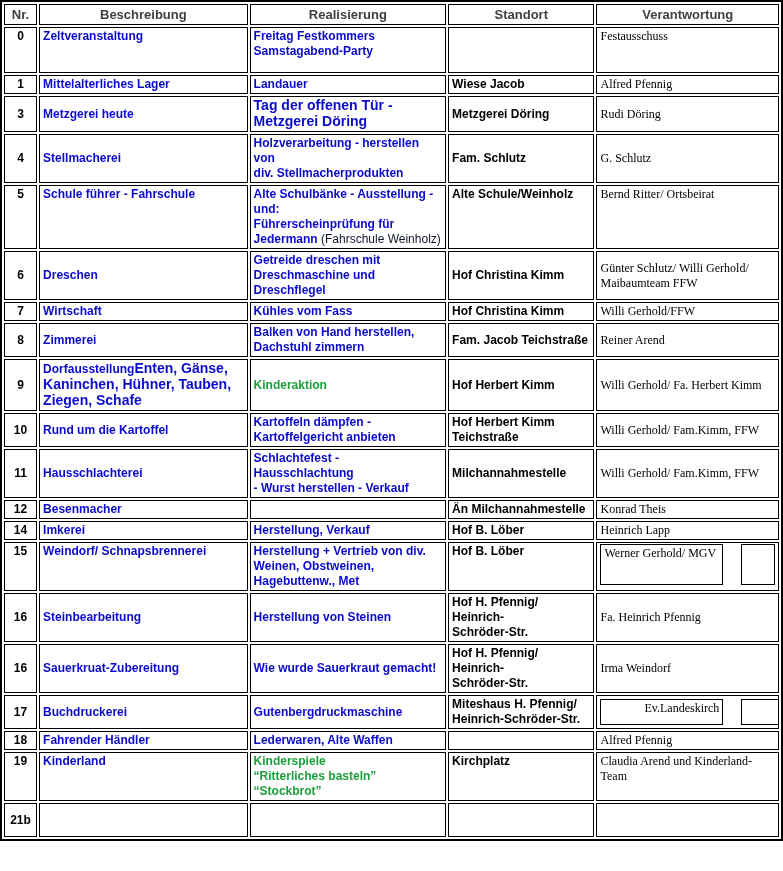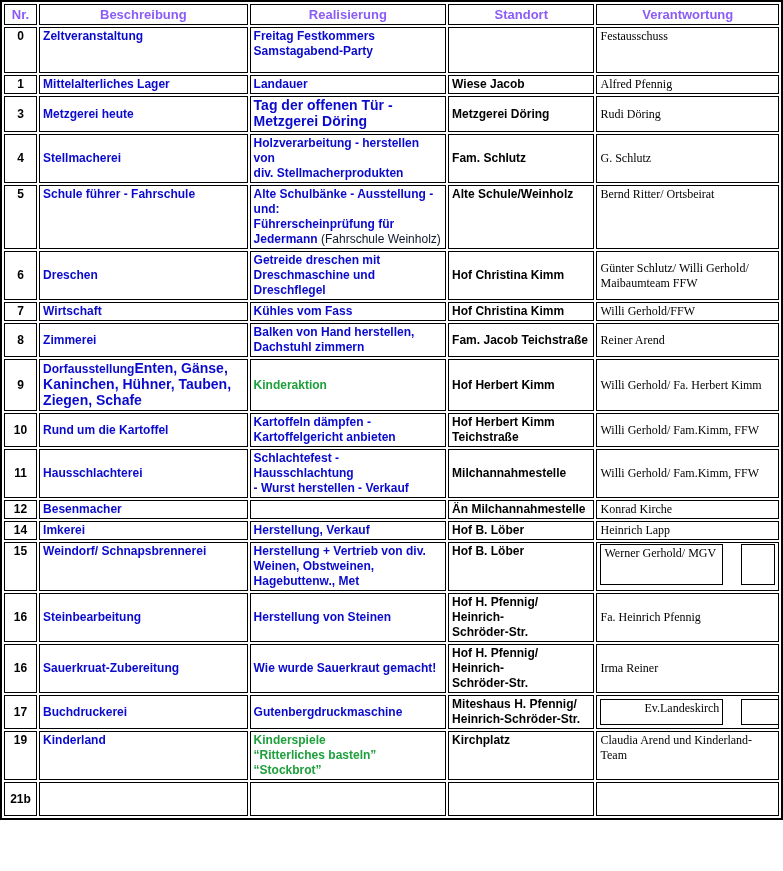--- a/index.html
+++ b/index.html
@@ -29,21 +29,21 @@
     padding:1px 3px;
     font-size:12px;
     line-height:15px;
     vertical-align:middle;
     overflow:hidden;
     word-wrap:break-word;
   }
   th{
     font-size:13px;
     font-weight:bold;
-    color:#8b5cf6;
+    color:#404040;
     text-align:center;
     padding:2px 3px;
   }
   td.cell-nr{text-align:center;font-weight:bold;color:#000;}
   .seg{white-space:pre-wrap;}
   .blue{color:var(--blue);font-weight:bold;}
   .small-blue{color:var(--blue);font-weight:bold;font-size:14px;}
   .green{color:var(--green);font-weight:bold;}
   .black{color:#0f172a;font-weight:normal;}
   .stand{color:#000;font-weight:bold;}
@@ -156,21 +156,21 @@
           <td><span class="seg blue">Hausschlachterei</span></td>
           <td><span class="seg blue">Schlachtefest - Hausschlachtung</span><br><span class="seg blue">- Wurst herstellen - Verkauf</span></td>
           <td><span class="seg stand">Milchannahmestelle</span></td>
           <td><span class="seg ver">Willi Gerhold/ Fam.Kimm, FFW</span></td>
         </tr>
         <tr data-nr="12">
           <td class="cell-nr">12</td>
           <td><span class="seg blue">Besenmacher</span></td>
           <td></td>
           <td><span class="seg stand">Än Milchannahmestelle</span></td>
-          <td><span class="seg ver">Konrad Kirche</span></td>
+          <td><span class="seg ver">Konrad Theis</span></td>
         </tr>
         <tr data-nr="14">
           <td class="cell-nr">14</td>
           <td><span class="seg blue">Imkerei</span></td>
           <td><span class="seg blue">Herstellung, Verkauf</span></td>
           <td><span class="seg stand">Hof B. Löber</span></td>
           <td><span class="seg ver">Heinrich Lapp</span></td>
         </tr>
         <tr data-nr="15">
           <td class="cell-nr">15</td>
@@ -189,35 +189,42 @@
           <td><span class="seg blue">Steinbearbeitung</span></td>
           <td><span class="seg blue">Herstellung von Steinen</span></td>
           <td><span class="seg stand">Hof H. Pfennig/ Heinrich-</span><br><span class="seg stand">Schröder-Str.</span></td>
           <td><span class="seg ver">Fa. Heinrich Pfennig</span></td>
         </tr>
         <tr data-nr="16">
           <td class="cell-nr">16</td>
           <td><span class="seg blue">Sauerkruat-Zubereitung</span></td>
           <td><span class="seg blue">Wie wurde Sauerkraut gemacht!</span></td>
           <td><span class="seg stand">Hof H. Pfennig/ Heinrich-</span><br><span class="seg stand">Schröder-Str.</span></td>
-          <td><span class="seg ver">Irma Reiner</span></td>
+          <td><span class="seg ver">Irma Weindorf</span></td>
         </tr>
         <tr data-nr="17">
           <td class="cell-nr">17</td>
           <td><span class="seg blue">Buchdruckerei</span></td>
           <td><span class="seg blue">Gutenbergdruckmaschine</span></td>
           <td><span class="seg stand">Miteshaus H. Pfennig/</span><br><span class="seg stand">Heinrich-Schröder-Str.</span></td>
           <td>
             <div class="boxes">
               <div class="nested-box grow"><span class="seg ver">Ev.Landeskirch</span></div>
               <div class="nested-box" style="width: 15px;"></div>
               <div class="nested-box" style="width: 13px;"></div>
             </div>
           </td>
         </tr>
+        <tr data-nr="18">
+          <td class="cell-nr">18</td>
+          <td><span class="seg blue">Fahrender Händler</span></td>
+          <td><span class="seg blue">Lederwaren, Alte Waffen</span></td>
+          <td></td>
+          <td><span class="seg ver">Alfred Pfennig</span></td>
+        </tr>
         <tr data-nr="19">
           <td class="cell-nr">19</td>
           <td><span class="seg blue">Kinderland</span></td>
           <td><span class="seg green">Kinderspiele</span><br><span class="seg green">“Ritterliches basteln”</span><br><span class="seg green">“Stockbrot”</span></td>
           <td><span class="seg stand">Kirchplatz</span></td>
           <td><span class="seg ver">Claudia Arend und Kinderland-</span><br><span class="seg ver">Team</span></td>
         </tr>
         <tr data-nr="21b">
           <td class="cell-nr">21b</td>
           <td></td>

